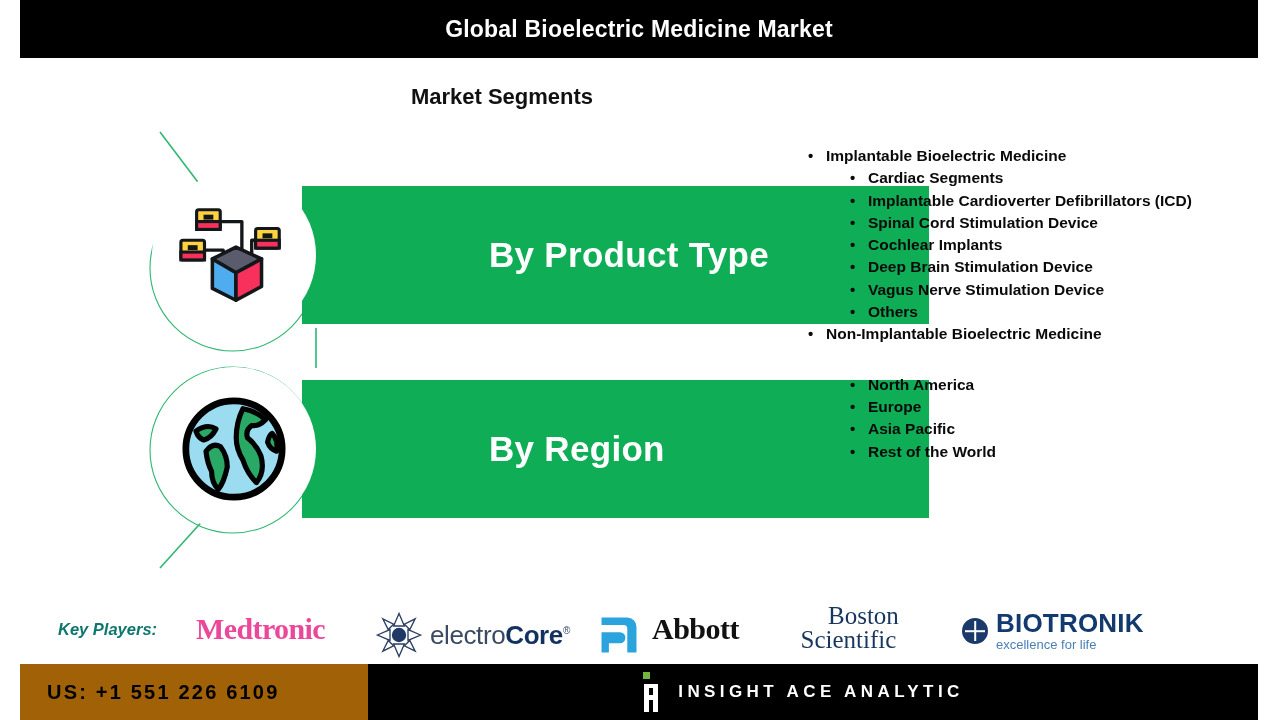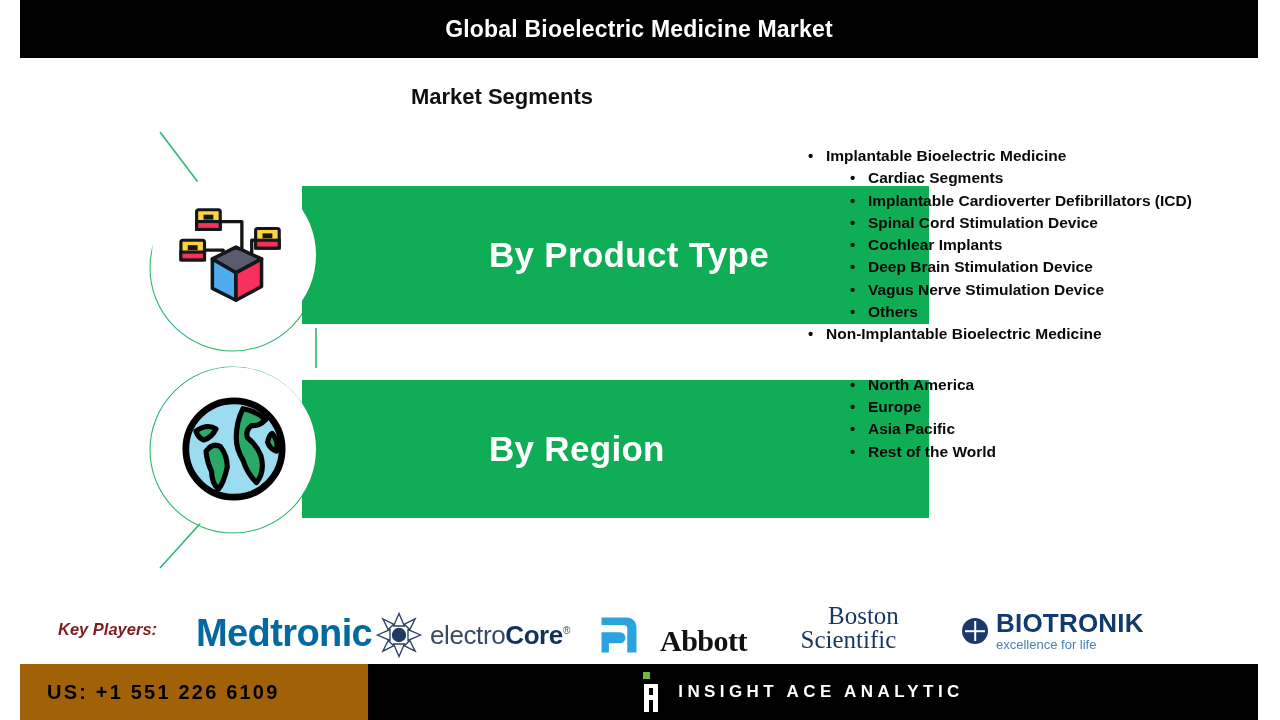--- a/index.html
+++ b/index.html
@@ -53,36 +53,36 @@
     font-size:15.5px;line-height:22.3px;
   }
   .bl .dot{width:18px;flex:0 0 18px;text-align:left;font-size:15px;line-height:22.3px;}
   .bl .txt{flex:1;}
   .lvl1{margin-left:13px;}
   .lvl2{margin-left:55px;font-size:15.5px;}
   .gap{height:28px;}
   .region-list{margin-top:0;}
   .kp-label{
     position:absolute;left:58px;top:620px;font-size:16.5px;font-weight:bold;
-    font-style:italic;color:#7f1d1d;
+    font-style:italic;color:#0f766e;
   }
   .logo{position:absolute;display:flex;align-items:center;}
 
   .logo-medtronic{left:196px;top:612px;}
   .logo-medtronic .txt{
-    font-size:38px;font-weight:bold;color:#0369a1;letter-spacing:-.6px;
-    font-family:Liberation Sans, sans-serif;
+    font-size:30px;font-weight:bold;color:#ec4899;letter-spacing:-.6px;
+    font-family:Liberation Serif, serif;
   }
 
   .logo-electrocore{left:372px;top:608px;align-items:center;}
   .logo-electrocore .txt{font-size:26px;color:#3b4a63;letter-spacing:-.4px;}
   .logo-electrocore .txt b{color:#12315e;}
   .logo-electrocore .reg{font-size:10px;vertical-align:super;color:#3b4a63;}
 
-  .logo-abbott{left:596px;top:612px;align-items:flex-end;gap:8px;}
+  .logo-abbott{left:596px;top:612px;align-items:flex-start;}
   .logo-abbott .txt{font-size:30px;font-weight:bold;color:#111;letter-spacing:-.5px;
     font-family:"Liberation Serif",serif;}
 
   .logo-boston{left:798px;top:604px;flex-direction:column;align-items:center;}
   .logo-boston .l1{font-family:"Liberation Serif",serif;font-size:25px;color:#18375f;
     line-height:23px;margin-left:30px;}
   .logo-boston .l2{font-family:"Liberation Serif",serif;font-size:25px;color:#18375f;
     line-height:25px;}
 
   .logo-biotronik{left:962px;top:610px;align-items:center;justify-content:space-between;}

